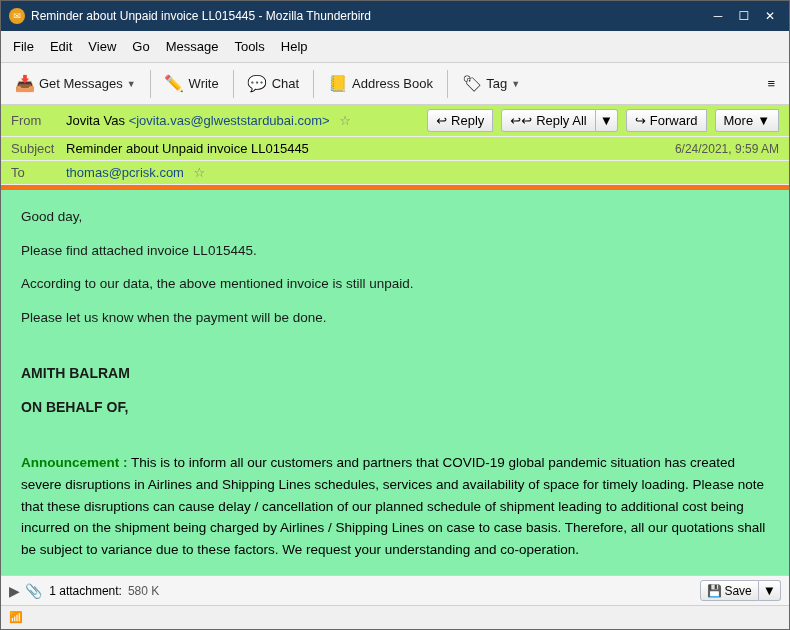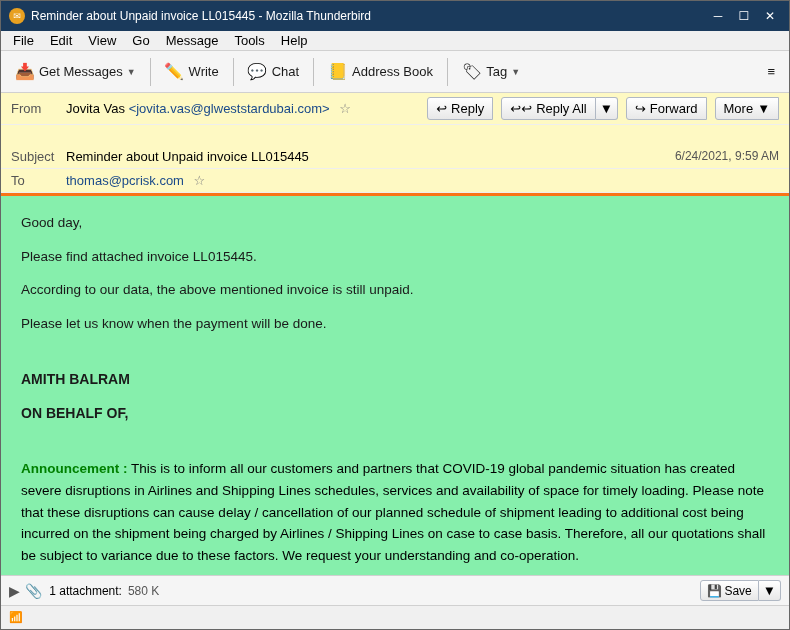--- a/index.html
+++ b/index.html
@@ -16,21 +16,21 @@
       justify-content: space-between;
     }
     .titlebar-left { display: flex; align-items: center; gap: 6px; font-size: 12px; }
     .titlebar-icon { width: 16px; height: 16px; background: #e8a020; border-radius: 50%; display: flex; align-items: center; justify-content: center; font-size: 9px; color: white; }
     .titlebar-controls { display: flex; gap: 4px; }
     .titlebar-btn { width: 22px; height: 22px; border: none; background: transparent; color: white; cursor: pointer; font-size: 12px; display: flex; align-items: center; justify-content: center; }
 
     
     .menubar {
       background: #f0f0f0;
-      height: 20px;
+      height: 32px;
       display: flex;
       align-items: center;
       padding: 0 4px;
       border-bottom: 1px solid #d0d0d0;
     }
     .menubar-item {
       padding: 2px 8px;
       font-size: 13px;
       color: #000;
       cursor: pointer;
@@ -57,22 +57,22 @@
       border-radius: 3px;
       font-size: 13px;
       color: #1a1a1a;
     }
     .toolbar-separator { width: 1px; height: 28px; background: #c0c0c0; margin: 0 2px; }
     .toolbar-icon { font-size: 16px; }
     .toolbar-dropdown { font-size: 9px; color: #555; }
 
     
     .email-header {
-      background: #fef9c3;
-      border-bottom: 3px solid #f97316;
+      background: #bef264;
+      border-bottom: 5px solid #f97316;
       padding: 0;
     }
     .header-row {
       display: flex;
       align-items: flex-start;
       padding: 4px 10px;
       border-bottom: 1px solid #eee;
       font-size: 13px;
     }
     .header-label {
@@ -100,21 +100,21 @@
       background: linear-gradient(to bottom, #ffffff, #e8e8e8);
       cursor: pointer;
       border-radius: 0 3px 3px 0;
     }
     .action-btn-group { display: flex; }
     .action-btn-group .action-btn { border-radius: 3px 0 0 3px; }
 
     .star-icon { color: #808080; margin-left: 6px; cursor: pointer; }
 
     .date-text { color: #555; font-size: 12px; margin-left: 10px; }
-    .subject-row { display: flex; align-items: flex-start; margin-top: 20px; }
+    .subject-row { display: flex; align-items: flex-end; }
 
     
     .email-body-wrapper {
       flex: 1;
       overflow-y: auto;
       background: white;
       position: relative;
     }
     .email-content {
       padding: 16px 20px;

